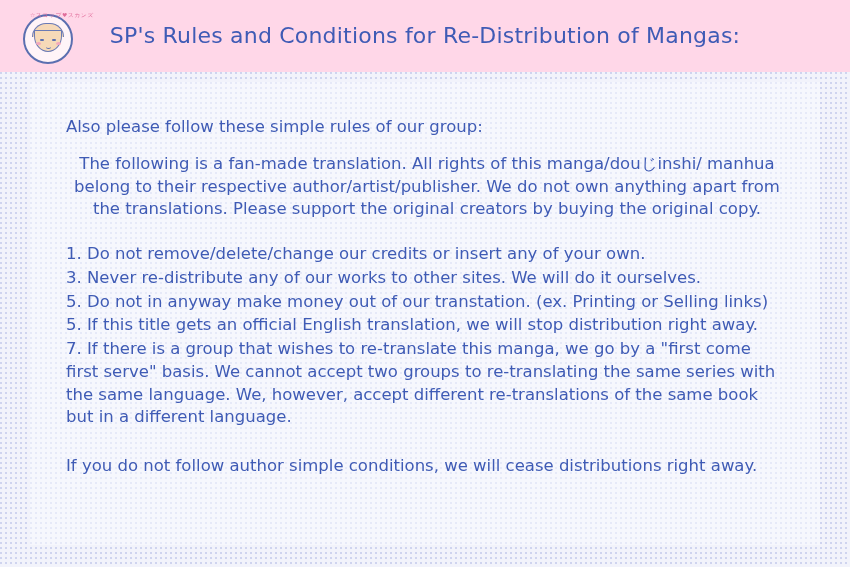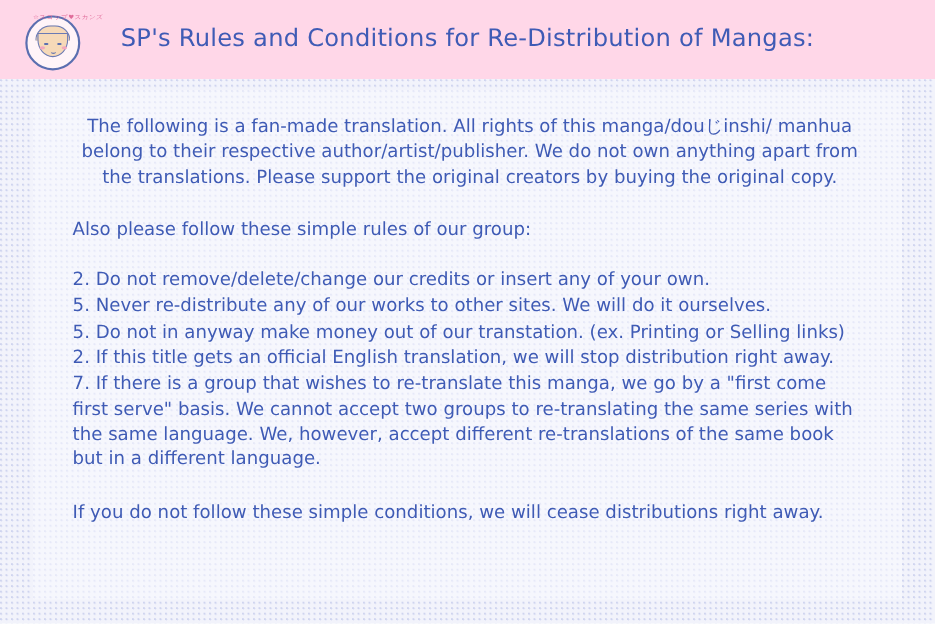--- a/index.html
+++ b/index.html
@@ -205,31 +205,31 @@
       <div class="blush r"></div>
       <div class="mouth"></div>
       <div class="tinytext">☆スコップ♥スカンズ</div>
     </div>
     <div class="header-title">SP's Rules and Conditions for Re-Distribution of Mangas:</div>
   </div>
 
   <div class="body-area">
     <div class="body-inner">
 
+      <div class="text-block p-also">Also please follow these simple rules of our group:</div>
+
       <div class="text-block p-intro">        The following is a fan-made translation. All rights of this manga/douじinshi/ manhua belong to their respective author/artist/publisher. We do not own anything apart from the translations. Please support the original creators by buying the original copy.</div>
 
-      <div class="text-block p-also">Also please follow these simple rules of our group:</div>
-
       <div class="rules">
-        <div class="text-block rule">2. Do not remove/delete/change our credits or insert any of your own.</div>
-        <div class="text-block rule">5. Never re-distribute any of our works to other sites. We will do it ourselves.</div>
+        <div class="text-block rule">1. Do not remove/delete/change our credits or insert any of your own.</div>
+        <div class="text-block rule">3. Never re-distribute any of our works to other sites. We will do it ourselves.</div>
         <div class="text-block rule">5. Do not in anyway make money out of our transtation. (ex. Printing or Selling links)</div>
-        <div class="text-block rule">2. If this title gets an official English translation, we will stop distribution right away.</div>
+        <div class="text-block rule">5. If this title gets an official English translation, we will stop distribution right away.</div>
         <div class="text-block rule">7. If there is a group that wishes to re-translate this manga, we go by a "first come first serve" basis. We cannot accept two groups to re-translating the same series with the same language. We, however, accept different re-translations of the same book but in a different language.</div>
       </div>
 
-      <div class="text-block p-closing">If you do not follow these simple conditions, we will cease distributions right away.</div>
+      <div class="text-block p-closing">If you do not follow author simple conditions, we will cease distributions right away.</div>
 
     </div>
   </div>
 
   <div class="edge-fade"></div>
 </div>
 
 </body></html>

